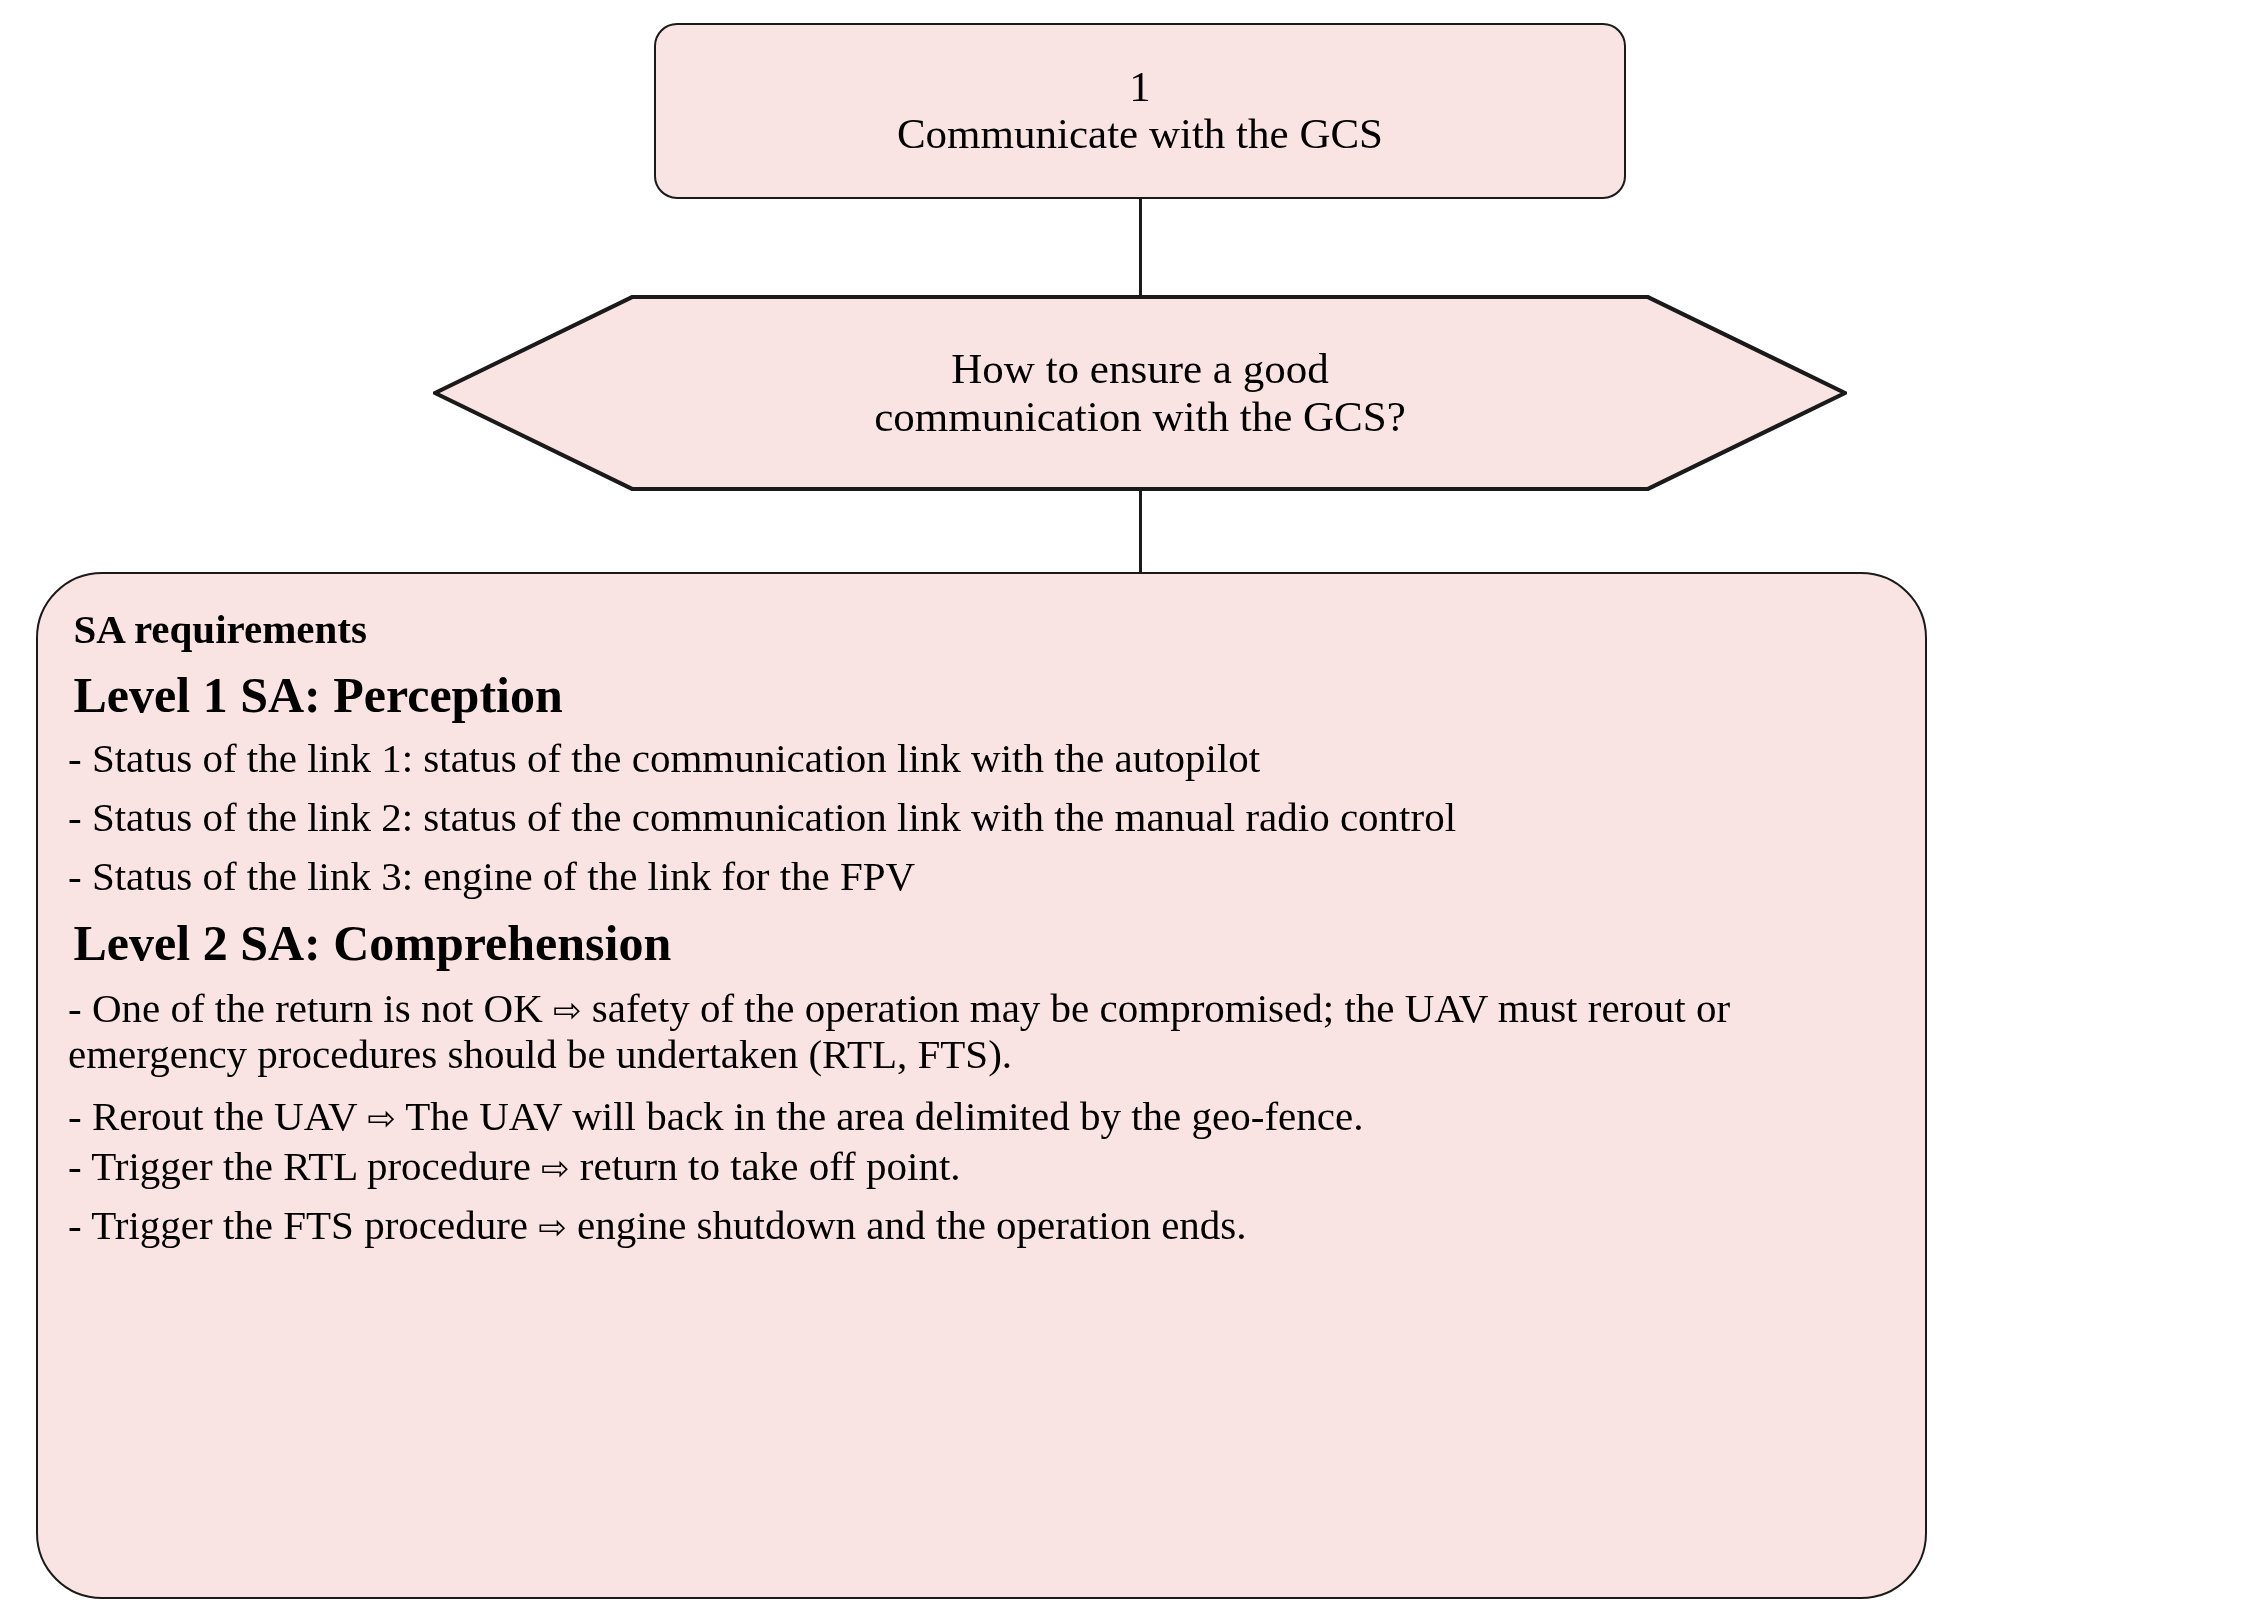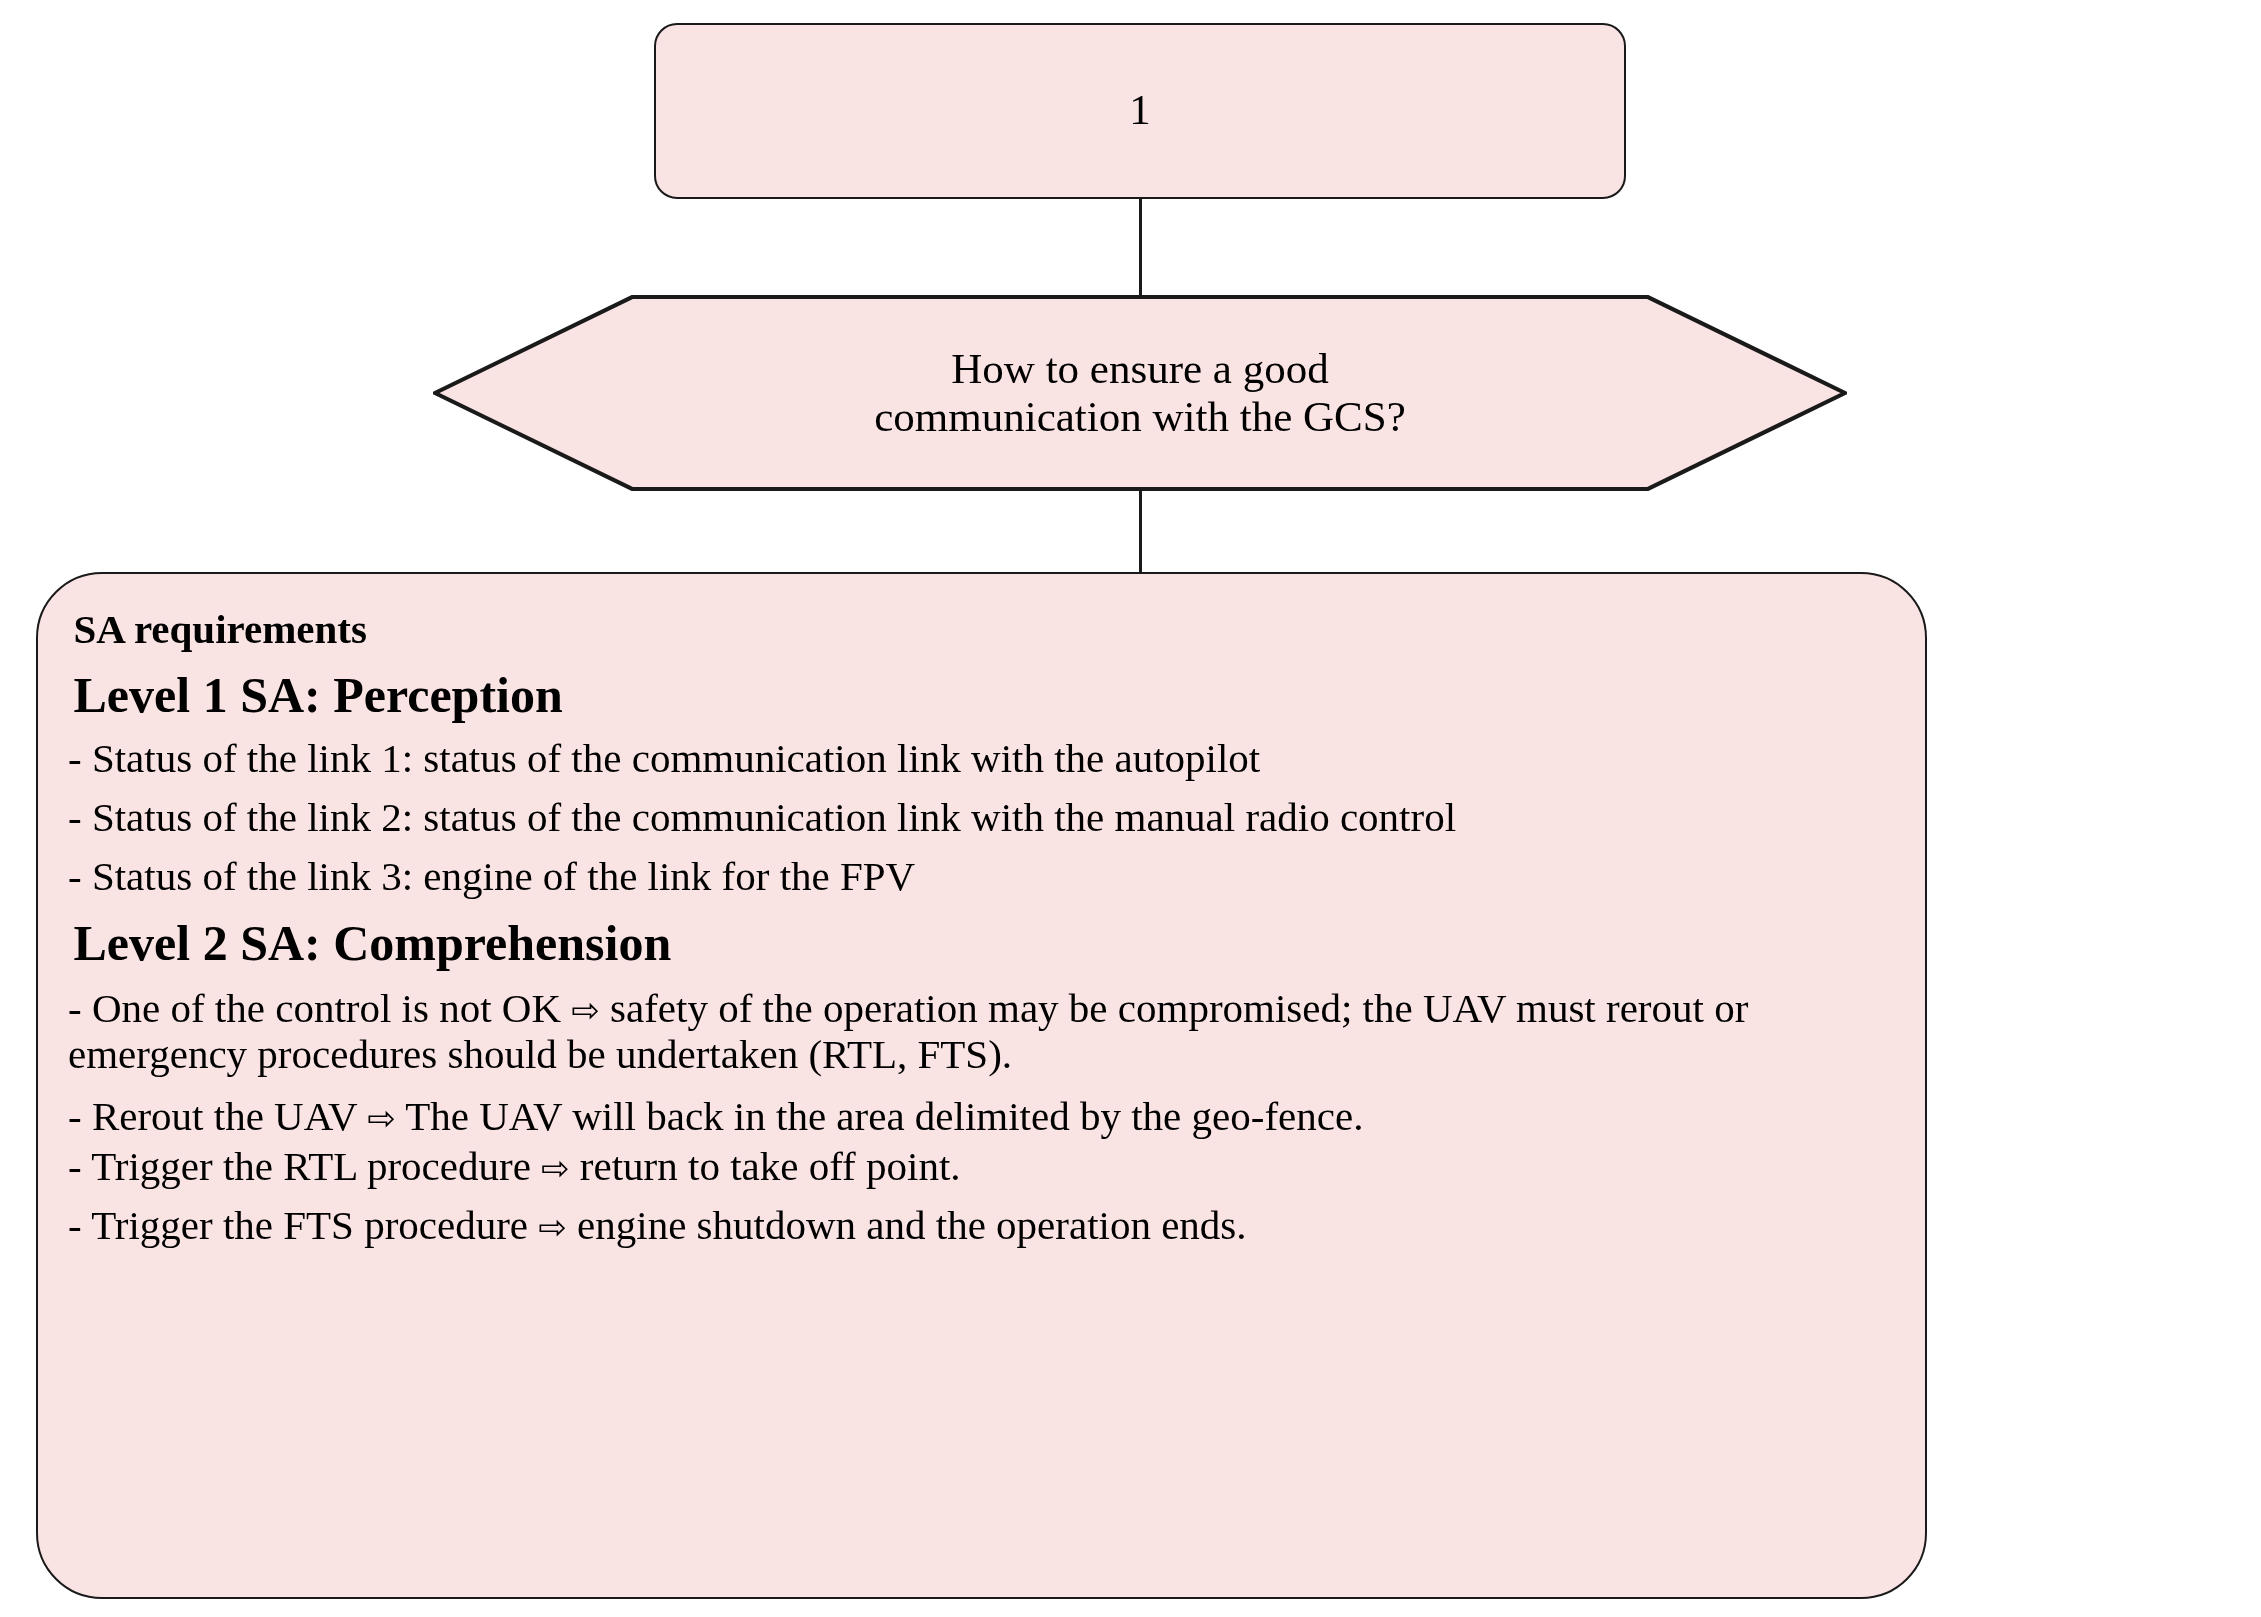--- a/index.html
+++ b/index.html
@@ -127,20 +127,21 @@
 </style>
 </head>
 <body>
 
 <div id="diagram">
 
   <div class="connector connector-1"></div>
 
   <div class="node-box">
     <div class="line">1</div>
+    <div class="line">Communicate with the GCS</div>
   </div>
 
   <div class="hexagon-wrap">
     <svg viewBox="0 0 2060 286" preserveAspectRatio="none">
       <polygon points="290,3 1770,3 2057,143 1770,283 290,283 3,143" fill="#fae3e3" stroke="#1a1a1a" stroke-width="6" stroke-linejoin="miter"></polygon>
     </svg>
     <div class="hexagon-text">
       <div class="line">How to ensure a good</div>
       <div class="line">communication with the GCS?</div>
     </div>
@@ -151,21 +152,21 @@
   <div class="panel">
 
     <div class="panel-heading">SA requirements</div>
 
     <div class="level-heading">Level 1 SA: Perception</div>
     <div class="bullet">- Status of the link 1: status of the communication link with the autopilot</div>
     <div class="bullet">- Status of the link 2: status of the communication link with the manual radio control</div>
     <div class="bullet">- Status of the link 3: engine of the link for the FPV</div>
 
     <div class="level-heading">Level 2 SA: Comprehension</div>
-    <div class="bullet wrap"><span>- One of the control is not OK </span><span class="arrow">⇨</span><span> safety of the operation may be compromised; the UAV must rerout or emergency procedures should be undertaken (RTL, FTS).</span></div>
+    <div class="bullet wrap"><span>- One of the return is not OK </span><span class="arrow">⇨</span><span> safety of the operation may be compromised; the UAV must rerout or emergency procedures should be undertaken (RTL, FTS).</span></div>
 
 
     <div class="bullet"><span>- Rerout the UAV  </span><span class="arrow">⇨</span><span> The UAV will back in the area delimited by the geo-fence.</span></div>
 
     <div class="bullet tight"><span>- Trigger the RTL procedure </span><span class="arrow">⇨</span><span> return to take off point.</span></div>
 
     <div class="bullet"><span>- Trigger the FTS procedure </span><span class="arrow">⇨</span><span> engine shutdown and the operation ends.</span></div>
 
   </div>
 </div>

